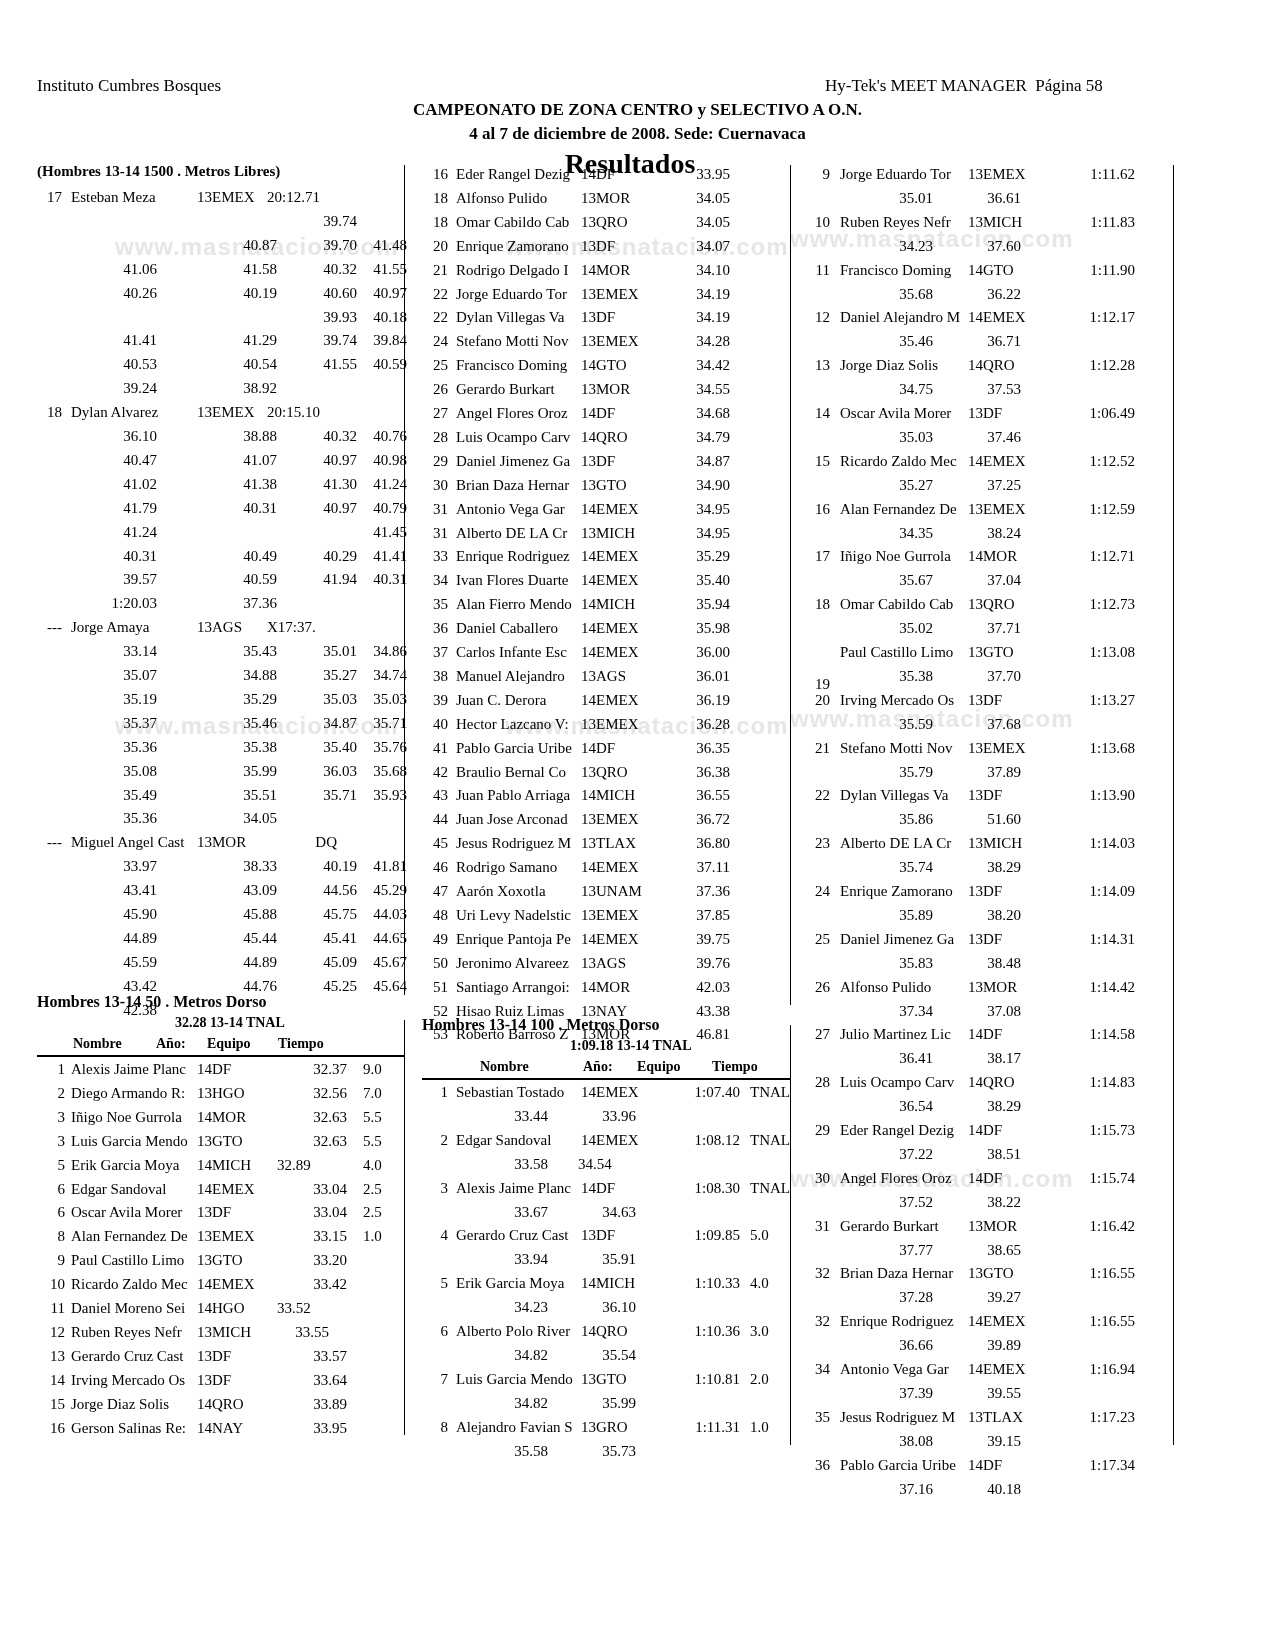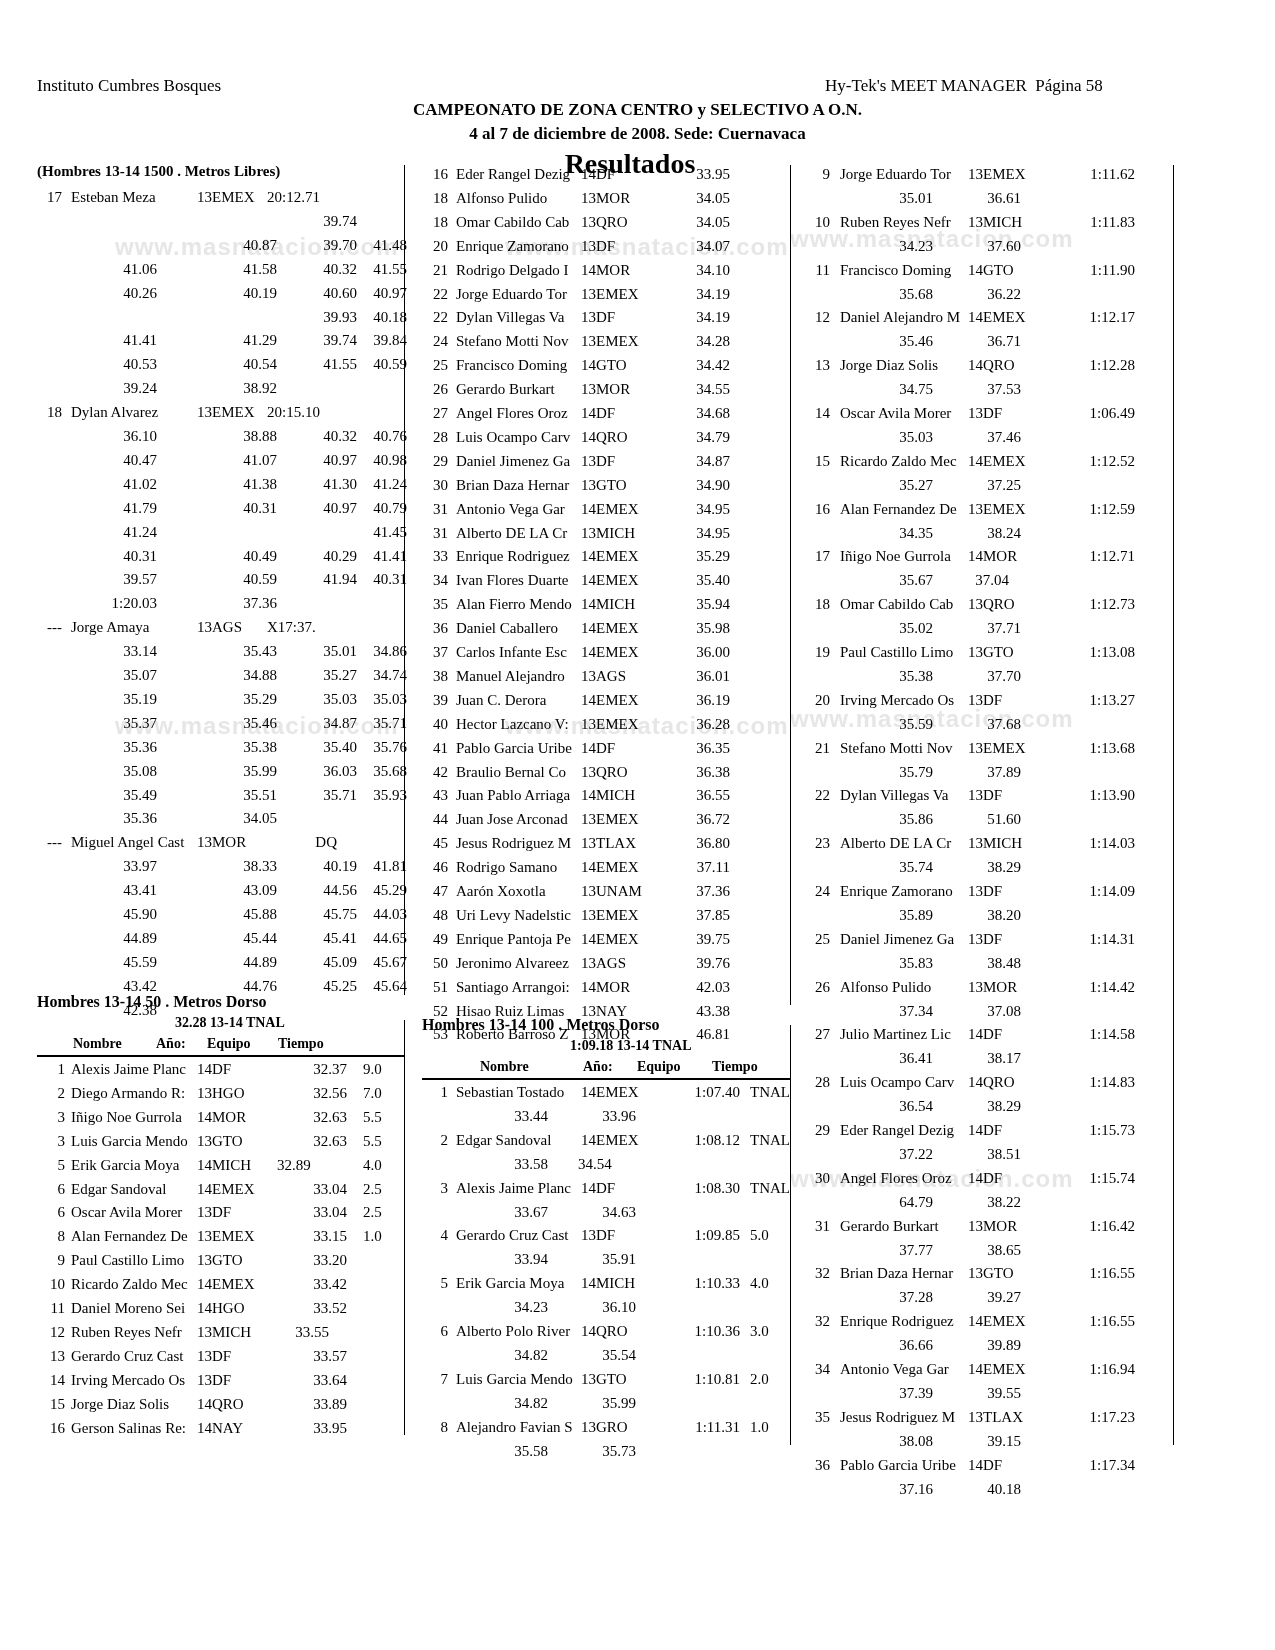--- a/index.html
+++ b/index.html
@@ -310,21 +310,21 @@
       <span style="left: 0px; width: 28px; text-align: right;">10</span>
       <span style="left: 34px;">Ricardo Zaldo Mec</span>
       <span style="left: 160px;">14EMEX</span>
       <span style="left: 240px; width: 70px; text-align: right;">33.42</span>
       <span style="left: 326px;"></span>
     </div>
     <div class="row" style="top: 1296px; left: 37px; width: 380px;">
       <span style="left: 0px; width: 28px; text-align: right;">11</span>
       <span style="left: 34px;">Daniel Moreno Sei</span>
       <span style="left: 160px;">14HGO</span>
-      <span style="left: 240px; width: 70px; text-align: right;">33.52</span>
+      <span style="left: 240px; width: 70px; ">33.52</span>
       <span style="left: 326px;"></span>
     </div>
     <div class="row" style="top: 1319.9px; left: 37px; width: 380px;">
       <span style="left: 0px; width: 28px; text-align: right;">12</span>
       <span style="left: 34px;">Ruben Reyes Nefr</span>
       <span style="left: 160px;">13MICH</span>
       <span style="left: 240px; width: 70px; text-align: center;">33.55</span>
       <span style="left: 326px;"></span>
     </div>
     <div class="row" style="top: 1343.8px; left: 37px; width: 380px;">
@@ -753,34 +753,34 @@
       <span style="left: 158px; width: 58px; text-align: right;">38.24</span>
     </div>
     <div class="row" style="top: 544.4px; left: 805px; width: 380px;">
       <span style="left: 0px; width: 25px; text-align: right;">17</span>
       <span style="left: 35px;">Iñigo Noe Gurrola</span>
       <span style="left: 163px;">14MOR</span>
       <span style="left: 240px; width: 90px; text-align: right;">1:12.71</span>
     </div>
     <div class="row" style="top: 568.3px; left: 805px; width: 380px;">
       <span style="left: 70px; width: 58px; text-align: right;">35.67</span>
-      <span style="left: 158px; width: 58px; text-align: center;">37.04</span>
+      <span style="left: 158px; width: 58px; text-align: right;">37.04</span>
     </div>
     <div class="row" style="top: 592.2px; left: 805px; width: 380px;">
       <span style="left: 0px; width: 25px; text-align: right;">18</span>
       <span style="left: 35px;">Omar Cabildo Cab</span>
       <span style="left: 163px;">13QRO</span>
       <span style="left: 240px; width: 90px; text-align: right;">1:12.73</span>
     </div>
     <div class="row" style="top: 616.1px; left: 805px; width: 380px;">
       <span style="left: 70px; width: 58px; text-align: right;">35.02</span>
       <span style="left: 158px; width: 58px; text-align: right;">37.71</span>
     </div>
     <div class="row" style="top: 640px; left: 805px; width: 380px;">
-      <span style="left: 0px; width: 25px; text-align: right;">19</span>
+      <span style="left: 0px; width: 25px; text-align: right; margin-top: 32px;">19</span>
       <span style="left: 35px;">Paul Castillo Limo</span>
       <span style="left: 163px;">13GTO</span>
       <span style="left: 240px; width: 90px; text-align: right;">1:13.08</span>
     </div>
     <div class="row" style="top: 663.9px; left: 805px; width: 380px;">
       <span style="left: 70px; width: 58px; text-align: right;">35.38</span>
       <span style="left: 158px; width: 58px; text-align: right;">37.70</span>
     </div>
     <div class="row" style="top: 687.8px; left: 805px; width: 380px;">
       <span style="left: 0px; width: 25px; text-align: right;">20</span>
@@ -882,21 +882,21 @@
       <span style="left: 70px; width: 58px; text-align: right;">37.22</span>
       <span style="left: 158px; width: 58px; text-align: right;">38.51</span>
     </div>
     <div class="row" style="top: 1165.8px; left: 805px; width: 380px;">
       <span style="left: 0px; width: 25px; text-align: right;">30</span>
       <span style="left: 35px;">Angel Flores Oroz</span>
       <span style="left: 163px;">14DF</span>
       <span style="left: 240px; width: 90px; text-align: right;">1:15.74</span>
     </div>
     <div class="row" style="top: 1189.7px; left: 805px; width: 380px;">
-      <span style="left: 70px; width: 58px; text-align: right;">64.79</span>
+      <span style="left: 70px; width: 58px; text-align: right;">37.52</span>
       <span style="left: 158px; width: 58px; text-align: right;">38.22</span>
     </div>
     <div class="row" style="top: 1213.6px; left: 805px; width: 380px;">
       <span style="left: 0px; width: 25px; text-align: right;">31</span>
       <span style="left: 35px;">Gerardo Burkart</span>
       <span style="left: 163px;">13MOR</span>
       <span style="left: 240px; width: 90px; text-align: right;">1:16.42</span>
     </div>
     <div class="row" style="top: 1237.5px; left: 805px; width: 380px;">
       <span style="left: 70px; width: 58px; text-align: right;">37.77</span>

